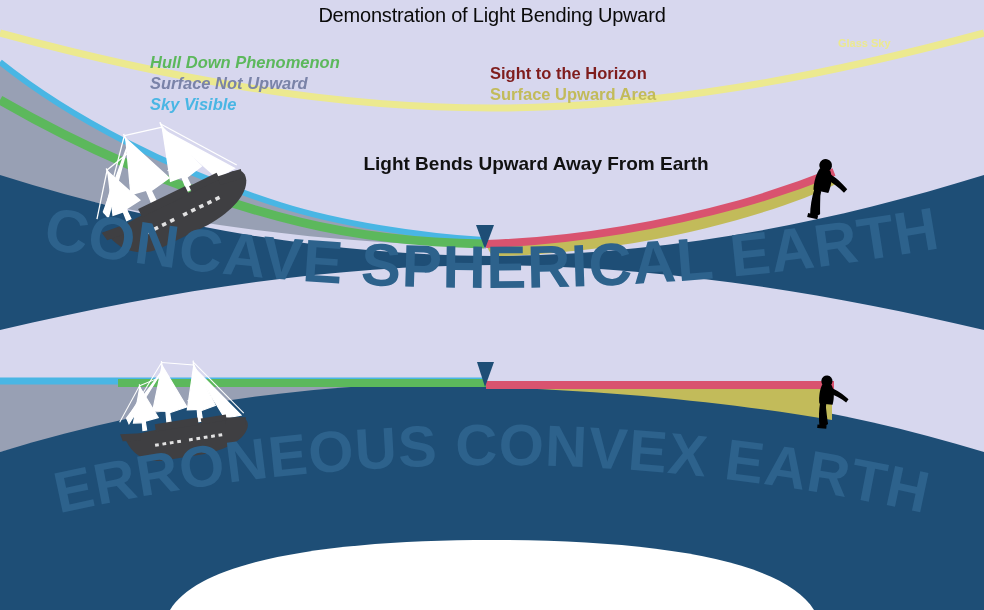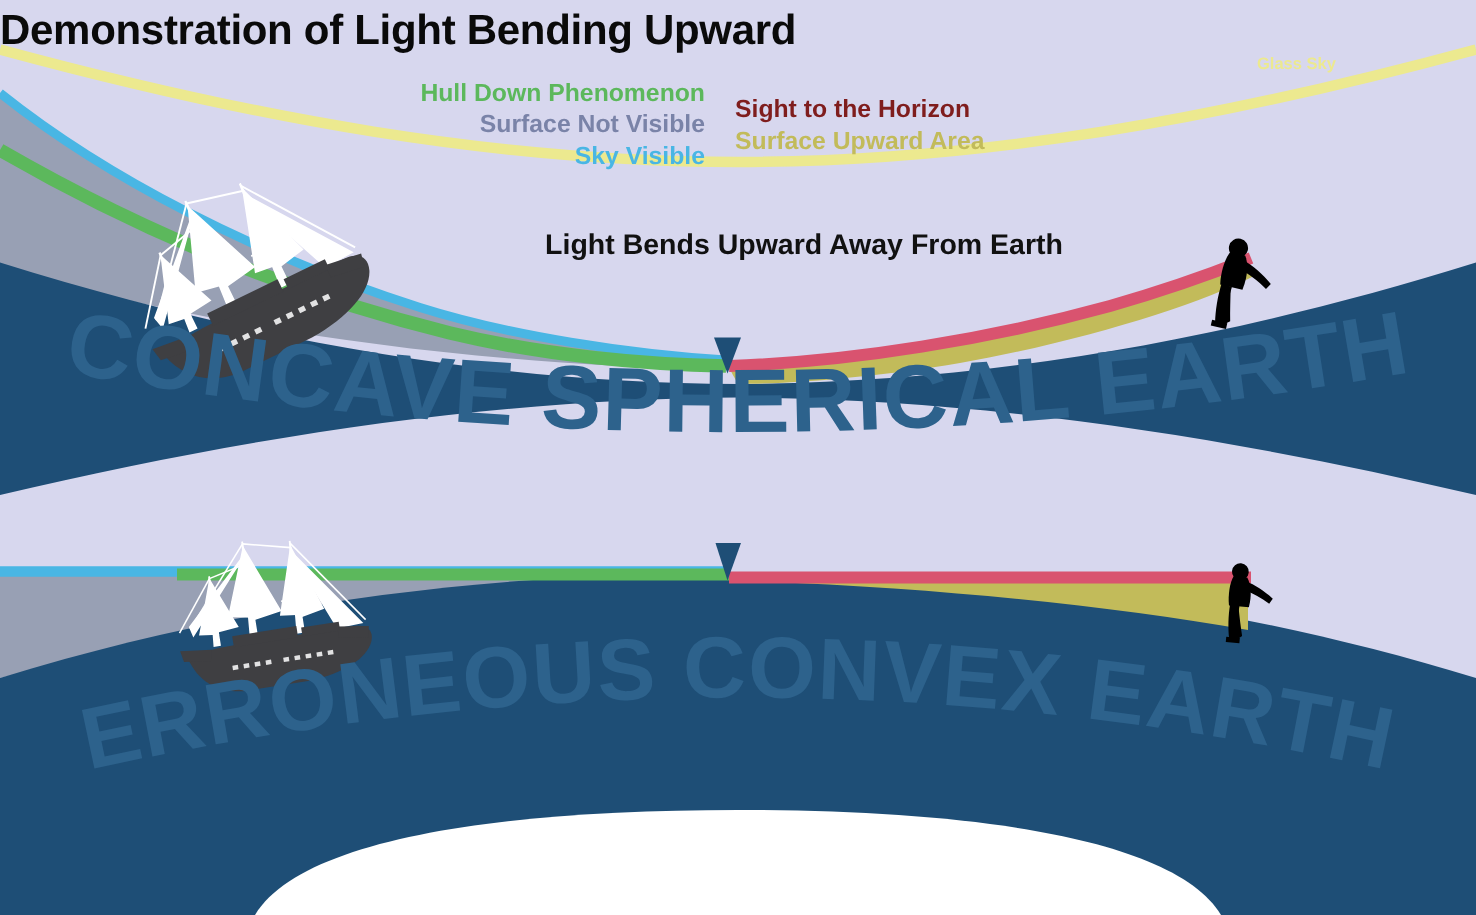--- a/index.html
+++ b/index.html
@@ -6,31 +6,31 @@
   body{
     width:984px;height:610px;overflow:hidden;
     background:#d7d7ee;
     font-family:"Liberation Sans","DejaVu Sans",sans-serif;
     position:relative;
   }
   #stage{position:absolute;inset:0;width:984px;height:610px;}
   svg.layer{position:absolute;left:0;top:0;width:984px;height:610px;}
 
   .title{
-    position:absolute;left:0;top:4px;width:984px;text-align:left;
-    font-size:28px;font-weight:bold;color:#0a0a0a;letter-spacing:-0.2px;
+    position:absolute;left:0;top:4px;width:984px;text-align:center;
+    font-size:20px;font-weight:normal;color:#0a0a0a;letter-spacing:-0.2px;
     z-index:40;
   }
   .mid-note{
     position:absolute;left:0;top:153px;width:984px;text-align:center;
     font-size:19px;font-weight:bold;color:#111;z-index:40;padding-left:44px;
   }
   .legend-left{
-    position:absolute;left:150px;top:52px;width:320px;text-align:right;
-    z-index:40;line-height:1.28;
+    position:absolute;left:150px;top:52px;width:320px;
+    z-index:40;line-height:1.28;font-style:italic;
   }
   .legend-right{
     position:absolute;left:490px;top:63px;width:220px;text-align:left;
     z-index:40;line-height:1.28;
   }
   .legend-left div,.legend-right div{font-size:16.5px;font-weight:bold;white-space:nowrap;}
   .glass-sky-label{
     position:absolute;left:838px;top:37px;
     font-size:11px;font-weight:bold;z-index:40;white-space:nowrap;
   }
@@ -183,21 +183,21 @@
         </text>
       </g>
 
     </g>
   </svg>
 
   <div class="title">Demonstration of Light Bending Upward</div>
 
   <div class="legend-left">
     <div style="color:#5cb85c">Hull Down Phenomenon</div>
-    <div style="color:#7a83a8">Surface Not Visible</div>
+    <div style="color:#7a83a8">Surface Not Upward</div>
     <div style="color:#49b6e4">Sky Visible</div>
   </div>
 
   <div class="legend-right">
     <div style="color:#7f1d1d">Sight to the Horizon</div>
     <div style="color:#c2bb5a">Surface Upward Area</div>
   </div>
 
   <div class="glass-sky-label" style="color:#ece98f">Glass Sky</div>
 

